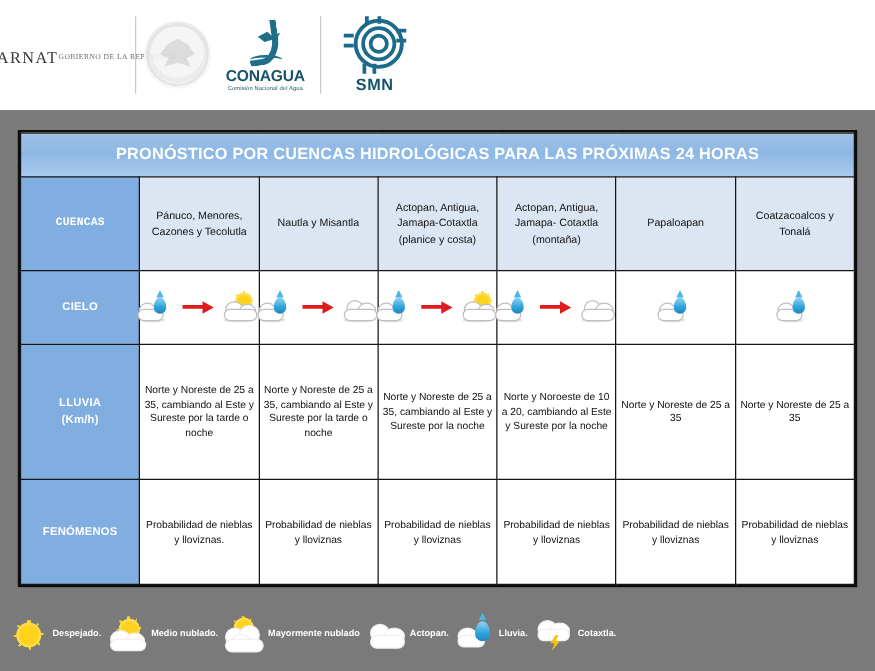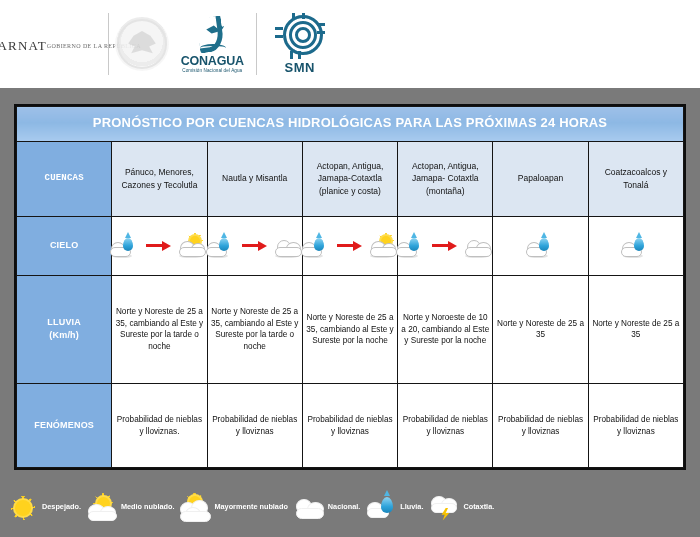--- a/index.html
+++ b/index.html
@@ -630,21 +630,21 @@
     </span>
     <span class="legend-label">Mayormente nublado</span>
   </div>
 
   <div class="legend-item">
     <span class="legend-icon">
       <span class="cloud" style="left:2px;top:6px;width:14px;height:13px;border-color:#f0f0f0;"></span>
       <span class="cloud" style="left:13px;top:9px;width:15px;height:12px;border-color:#f0f0f0;"></span>
       <span class="cloudbase" style="left:2px;top:15px;width:26px;height:9px;border-color:#f0f0f0;"></span>
     </span>
-    <span class="legend-label">Nacional.</span>
+    <span class="legend-label">Actopan.</span>
   </div>
 
   <div class="legend-item">
     <span class="legend-icon">
       <span class="cloud" style="left:1px;top:9px;width:14px;height:12px;border-color:#f0f0f0;"></span>
       <span class="cloudbase" style="left:1px;top:15px;width:20px;height:8px;border-color:#f0f0f0;"></span>
       <span class="drop" style="left:15px;top:4px;width:12px;height:16px;"></span>
     </span>
     <span class="legend-label">Lluvia.</span>
   </div>

